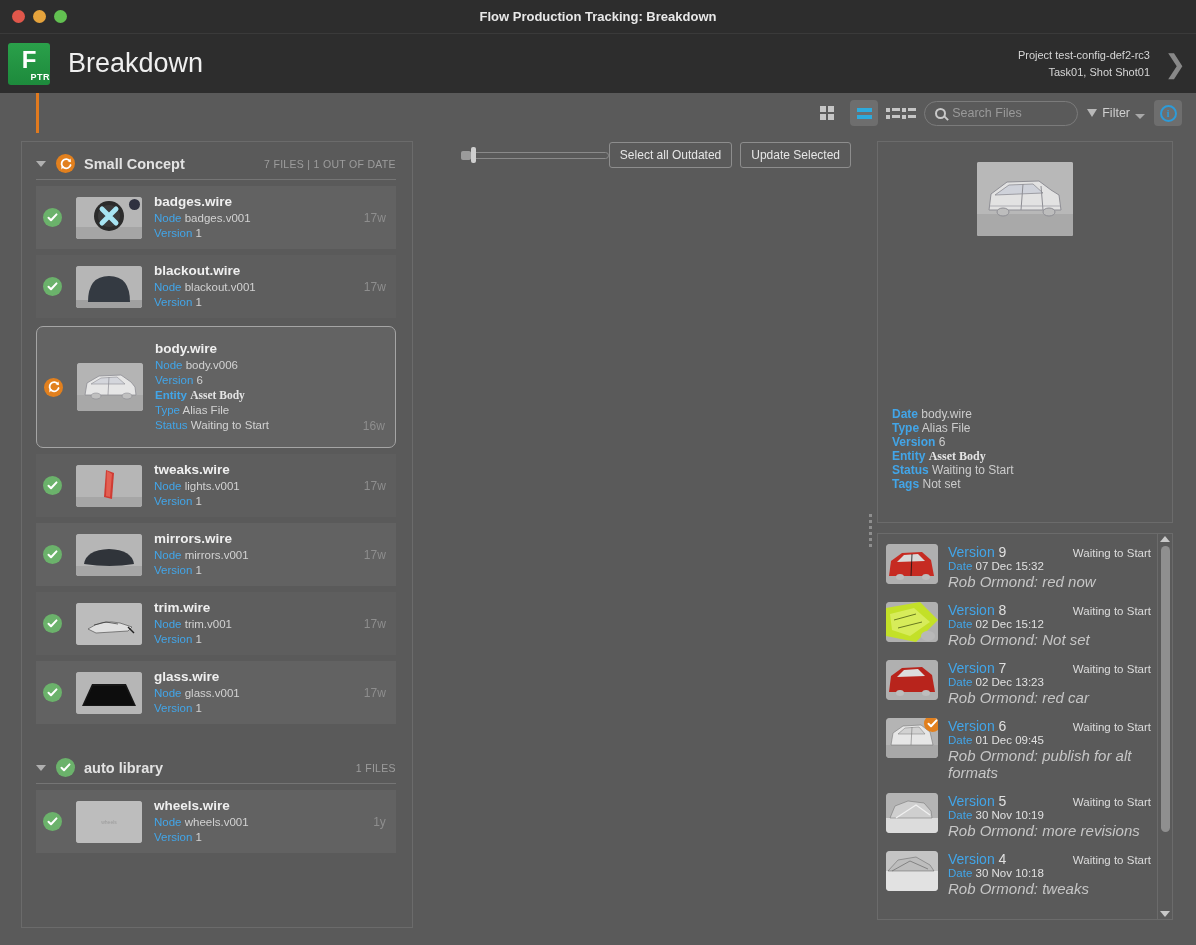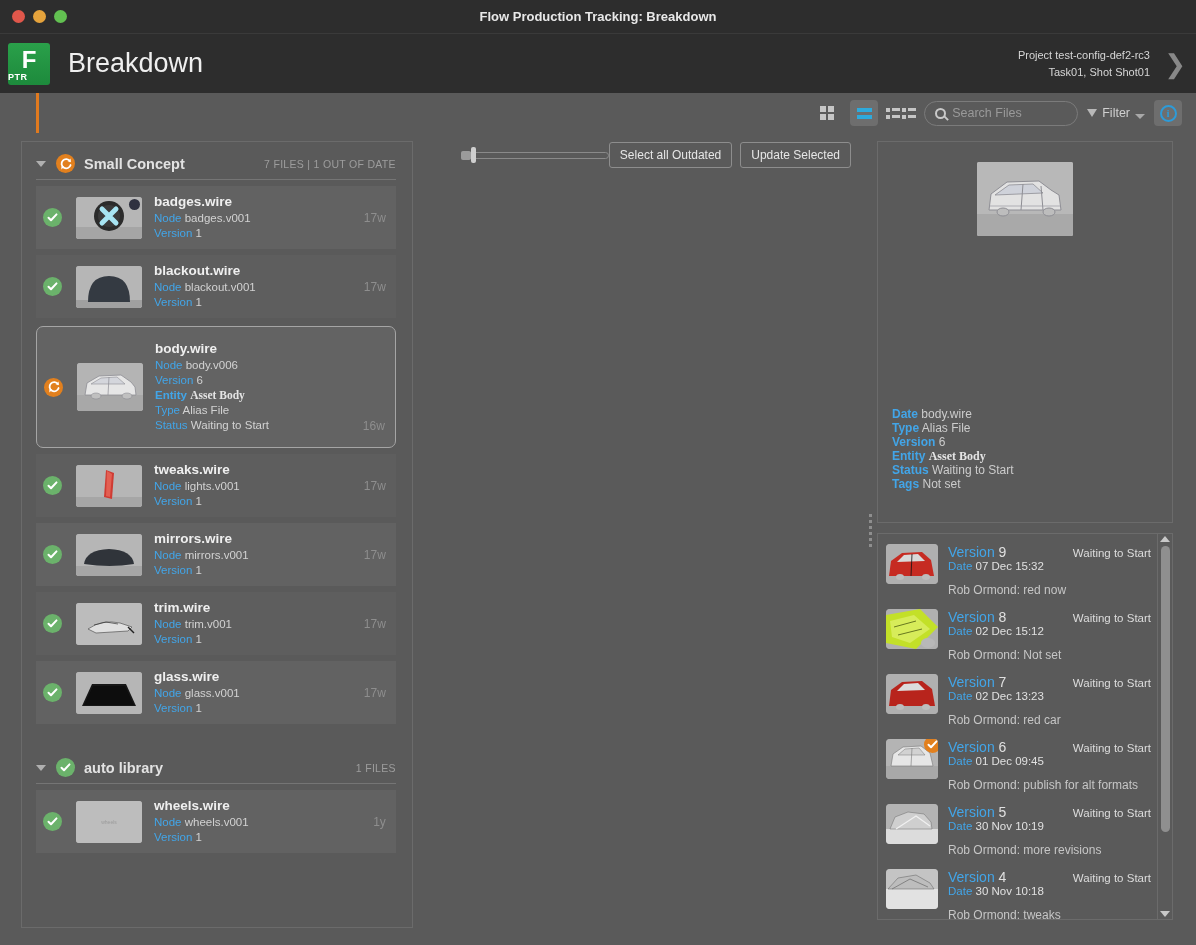--- a/index.html
+++ b/index.html
@@ -30,21 +30,21 @@
     border-top: 1px solid #3a3a3a; position: relative;
   }
   .logo {
     width: 42px; height: 42px; margin-left: 8px; position: relative;
     background: linear-gradient(#2aa04a, #1d8a3c);
     border-radius: 3px; flex: 0 0 42px;
     display: flex; align-items: center; justify-content: center;
   }
   .logo .f { font-size: 24px; font-weight: bold; color: #fff; line-height: 1; margin-bottom: 8px; }
   .logo .ptr {
-    position: absolute; bottom: 3px; left: 0; right: 0; text-align: left;
+    position: absolute; bottom: 3px; left: 0; right: 0; text-align: right;
     font-size: 9px; font-weight: bold; color: #fff; letter-spacing: .5px;
   }
   .header-title { font-size: 27px; color: #efefef; margin-left: 18px; font-weight: normal; }
   .header-right {
     position: absolute; right: 46px; top: 50%; transform: translateY(-50%);
     text-align: right; font-size: 11px; color: #d6d6d6; line-height: 17px;
   }
   .header-arrow {
     position: absolute; right: 10px; top: 50%; transform: translateY(-50%);
     color: #888; font-size: 26px; line-height: 1;
@@ -174,21 +174,21 @@
   }
   .version-list { flex: 1; overflow: hidden; padding-top: 4px; }
   .ver-item { display: flex; align-items: flex-start; padding: 6px 6px 6px 8px; }
   .ver-thumb { width: 52px; height: 40px; border-radius: 4px; flex: 0 0 52px; margin-right: 10px; position: relative; overflow: hidden; background: #999; }
   .ver-check { position: absolute; top: -3px; right: -3px; width: 17px; height: 17px; border-radius: 50%; background: #e2801e; display: flex; align-items: center; justify-content: center; }
   .ver-meta { flex: 1; min-width: 0; }
   .ver-top { display: flex; justify-content: space-between; align-items: baseline; }
   .ver-num { font-size: 14px; color: #42a5e8; }
   .ver-status { font-size: 11.5px; color: #dcdcdc; }
   .ver-date { font-size: 11.5px; color: #42a5e8; }
-  .ver-note { font-size: 12px; color: #c6c6c6; margin-top: 11px; }
+  .ver-note { font-size: 15px; font-style: italic; color: #c6c6c6; margin-top: 1px; }
   .scrollbar { width: 15px; background: #5a5a5a; border-left: 1px solid #6b6b6b; display: flex; flex-direction: column; align-items: center; padding: 2px 0; }
   .sb-arrow { width: 0; height: 0; border-left: 5px solid transparent; border-right: 5px solid transparent; }
   .sb-arrow.up { border-bottom: 6px solid #c8c8c8; }
   .sb-arrow.down { border-top: 6px solid #c8c8c8; }
   .sb-thumb { width: 9px; flex: 0 0 75%; background: #8f8f8f; border-radius: 5px; margin: 4px 0; }
   .sb-space { flex: 1; }
 </style>
 </head>
 <body>
 

